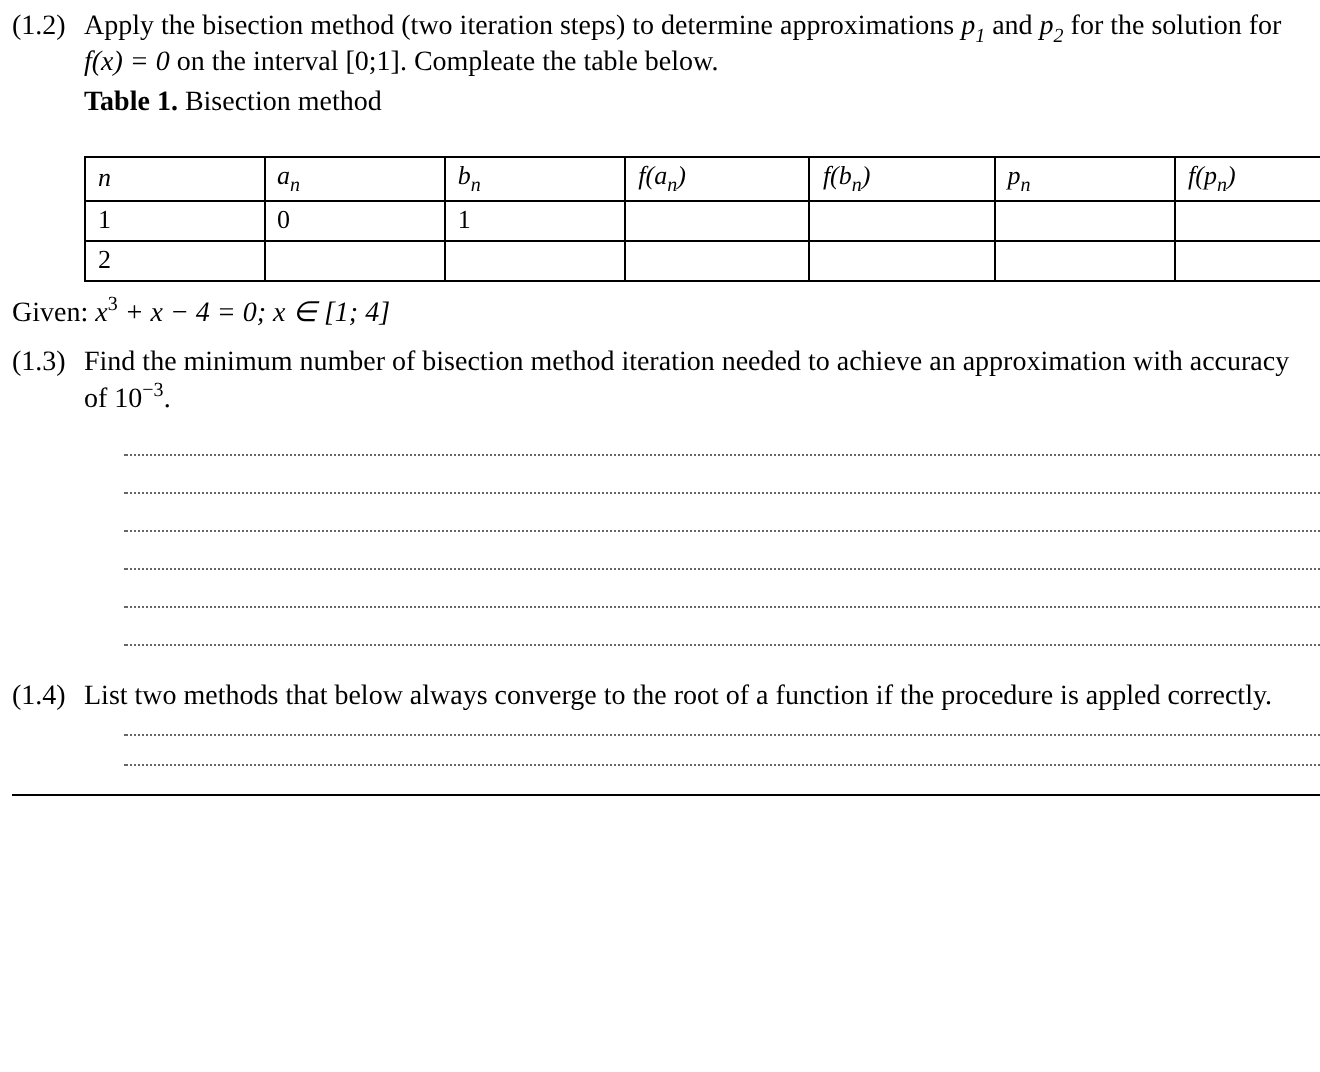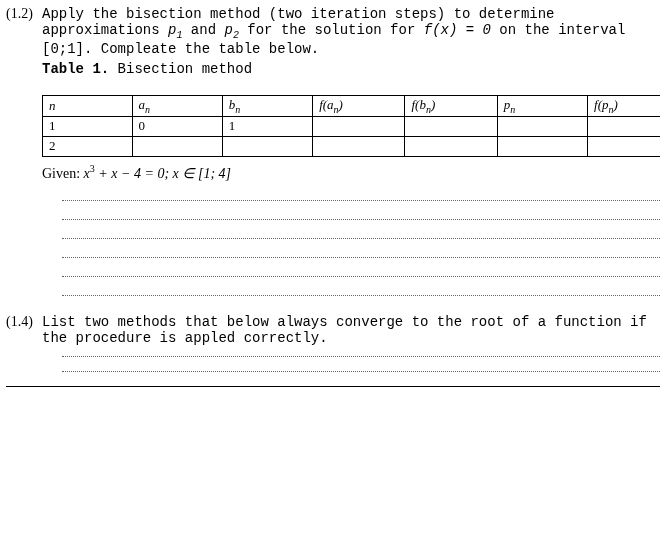--- a/index.html
+++ b/index.html
@@ -23,21 +23,20 @@
     align-items: flex-start;
     margin-bottom: 2px;
   }
   .num {
     width: 36px;
     flex: 0 0 36px;
   }
   .body {
     flex: 1 1 auto;
     padding-right: 4px;
-    font-family: Liberation Mono, monospace;
   }
   .tbltitle {
     margin-top: 4px;
     margin-bottom: 6px;
   }
   table.bisect {
     border-collapse: collapse;
     width: 624px;
     margin-left: 36px;
     margin-top: 12px;
@@ -46,21 +45,20 @@
   table.bisect td {
     border: 1px solid #000;
     padding: 1px 6px 2px 6px;
     height: 16px;
     vertical-align: middle;
     font-style: italic;
   }
   table.bisect td.n { font-style: normal; }
   .sub { font-style: italic; font-size: 10px; vertical-align: sub; }
   .given {
-    margin-left: 36px;
     margin-top: 6px;
     margin-bottom: 8px;
   }
   .dotted-block {
     margin-left: 56px;
     margin-top: 18px;
   }
   .dotted-line {
     border: none;
     border-bottom: 1px dotted #666;
@@ -131,20 +129,26 @@
       <td></td>
       <td style="border-right:none"></td>
     </tr>
   </tbody>
     </table>
 
   <div class="given">
     <span>Given: </span><i><span>x</span></i><span class="sup">3</span><i><span> + x − 4 = 0; x ∈ [1; 4]</span></i>
   </div>
 
+  <div class="item">
+    <div class="num">(1.3)</div>
+    <div class="body">
+      <span>Find the minimum number of bisection method iteration needed to achieve an approximation with accuracy of 10</span><span class="sup">−3</span><span>.</span>
+    </div>
+  </div>
 
   <div class="dotted-block">
     <hr class="dotted-line">
     <hr class="dotted-line">
     <hr class="dotted-line">
     <hr class="dotted-line">
     <hr class="dotted-line">
     <hr class="dotted-line">
   </div>
 

